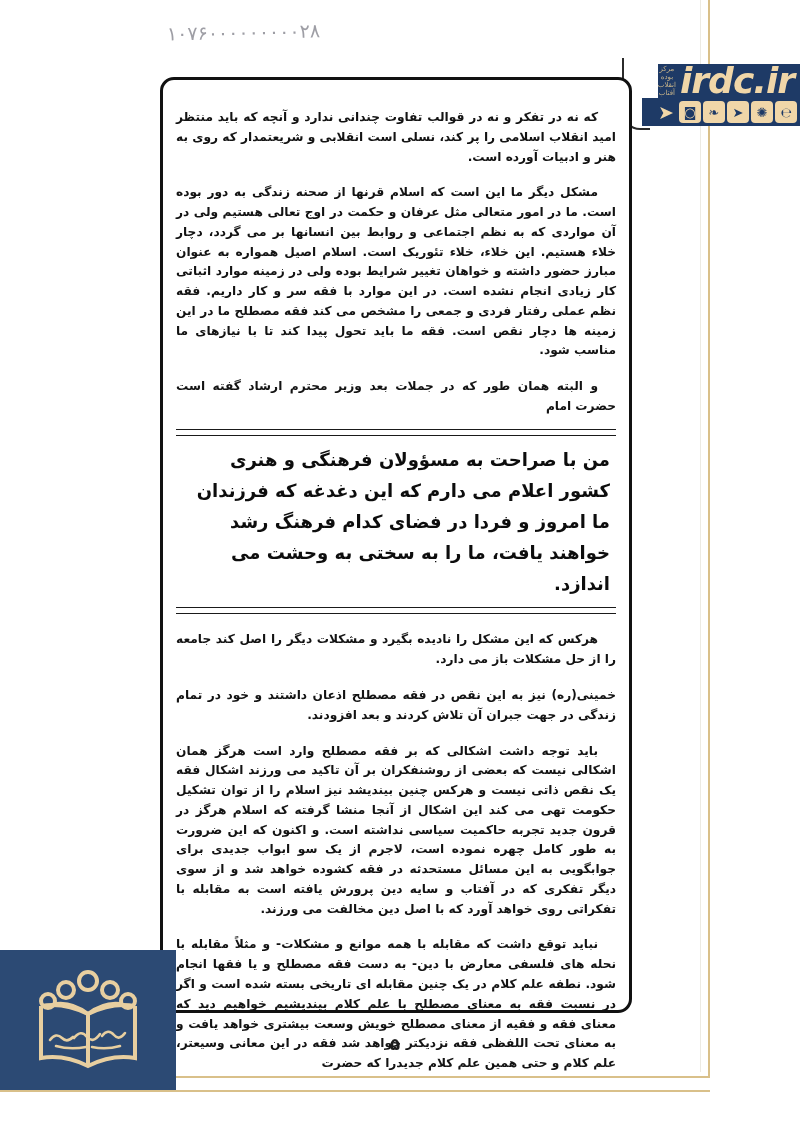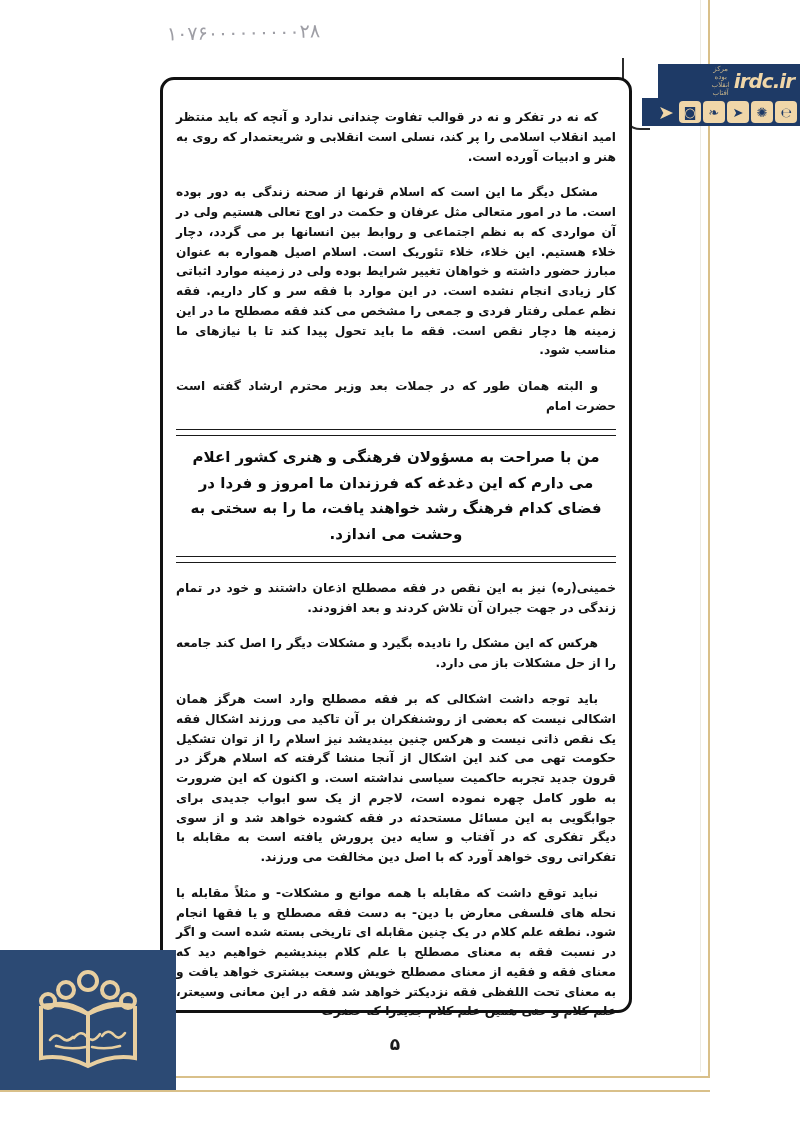--- a/index.html
+++ b/index.html
@@ -73,21 +73,21 @@
     width: 142px;
     display: flex;
     align-items: center;
     padding: 0 6px;
     box-sizing: border-box;
   }
   .wm-brand {
     font-family: "DejaVu Sans", sans-serif;
     font-weight: bold;
     font-style: italic;
-    font-size: 20px;
+    font-size: 36px;
     color: #f0d6a8;
     letter-spacing: -1px;
     line-height: 1;
     direction: ltr;
   }
   .wm-fa {
     margin-right: 4px;
     margin-left: 8px;
     font-size: 7px;
     line-height: 1.15;
@@ -173,24 +173,24 @@
     margin: 12px 0 11px 0;
     padding: 0;
   }
   .rule-double {
     height: 5px;
     border-top: 1.6px solid #1a1a1a;
     border-bottom: 1.6px solid #1a1a1a;
     margin: 0;
   }
   .quote-text {
-    font-size: 15px;
+    font-size: 18px;
     font-weight: bold;
     line-height: 1.72;
-    text-align: center;
+    text-align: right;
     padding: 9px 6px 8px 6px;
     color: #0d0d0d;
     direction: rtl;
   }
 
   
   .emblem {
     position: absolute;
     left: 0;
     top: 950px;
@@ -264,22 +264,22 @@
     <p class="para">که نه در تفکر و نه در قوالب تفاوت چندانی ندارد و آنچه که باید منتظر امید انقلاب اسلامی را پر کند، نسلی است انقلابی و شریعتمدار که روی به هنر و ادبیات آورده است.</p>
     <p class="para">مشکل دیگر ما این است که اسلام قرنها از صحنه زندگی به دور بوده است. ما در امور متعالی مثل عرفان و حکمت در اوج تعالی هستیم ولی در آن مواردی که به نظم اجتماعی و روابط بین انسانها بر می گردد، دچار خلاء هستیم. این خلاء، خلاء تئوریک است. اسلام اصیل همواره به عنوان مبارز حضور داشته و خواهان تغییر شرایط بوده ولی در زمینه موارد اثباتی کار زیادی انجام نشده است. در این موارد با فقه سر و کار داریم. فقه نظم عملی رفتار فردی و جمعی را مشخص می کند فقه مصطلح ما در این زمینه ها دچار نقص است. فقه ما باید تحول پیدا کند تا با نیازهای ما مناسب شود.</p>
     <p class="para">و البته همان طور که در جملات بعد وزیر محترم ارشاد گفته است حضرت امام</p>
 
     <div class="quote-block">
       <div class="rule-double"></div>
       <div class="quote-text">من با صراحت به مسؤولان فرهنگی و هنری کشور اعلام می دارم که این دغدغه که فرزندان ما امروز و فردا در فضای کدام فرهنگ رشد خواهند یافت، ما را به سختی به وحشت می اندازد.</div>
       <div class="rule-double"></div>
     </div>
 
+    <p class="para">هرکس که این مشکل را نادیده بگیرد و مشکلات دیگر را اصل کند جامعه را از حل مشکلات باز می دارد.</p>
     <p class="para noindent">خمینی(ره) نیز به این نقص در فقه مصطلح اذعان داشتند و خود در تمام زندگی در جهت جبران آن تلاش کردند و بعد افزودند.</p>
-    <p class="para">هرکس که این مشکل را نادیده بگیرد و مشکلات دیگر را اصل کند جامعه را از حل مشکلات باز می دارد.</p>
     <p class="para">باید توجه داشت اشکالی که بر فقه مصطلح وارد است هرگز همان اشکالی نیست که بعضی از روشنفکران بر آن تاکید می ورزند اشکال فقه یک نقص ذاتی نیست و هرکس چنین بیندیشد نیز اسلام را از توان تشکیل حکومت تهی می کند این اشکال از آنجا منشا گرفته که اسلام هرگز در قرون جدید تجربه حاکمیت سیاسی نداشته است. و اکنون که این ضرورت به طور کامل چهره نموده است، لاجرم از یک سو ابواب جدیدی برای جوابگویی به این مسائل مستحدثه در فقه کشوده خواهد شد و از سوی دیگر تفکری که در آفتاب و سایه دین پرورش یافته است به مقابله با تفکراتی روی خواهد آورد که با اصل دین مخالفت می ورزند.</p>
     <p class="para">نباید توقع داشت که مقابله با همه موانع و مشکلات- و مثلاً مقابله با نحله های فلسفی معارض با دین- به دست فقه مصطلح و یا فقها انجام شود. نطفه علم کلام در یک چنین مقابله ای تاریخی بسته شده است و اگر در نسبت فقه به معنای مصطلح با علم کلام بیندیشیم خواهیم دید که معنای فقه و فقیه از معنای مصطلح خویش وسعت بیشتری خواهد یافت و به معنای تحت اللفظی فقه نزدیکتر خواهد شد فقه  در این معانی وسیعتر، علم کلام و حتی همین علم کلام جدیدرا که حضرت</p>
   </div>
 
   <div class="emblem">
     <svg width="132" height="118" viewBox="0 0 132 118">
 
       <g fill="none" stroke="#e8cfa0" stroke-width="4">
         <path d="M66 10 a9 9 0 0 1 9 9 a9 9 0 0 1 -9 9 a9 9 0 0 1 -9 -9 a9 9 0 0 1 9 -9 z"></path>
         <path d="M44 20 a8 8 0 0 1 8 8 a8 8 0 0 1 -8 8 a8 8 0 0 1 -8 -8 a8 8 0 0 1 8 -8 z"></path>

